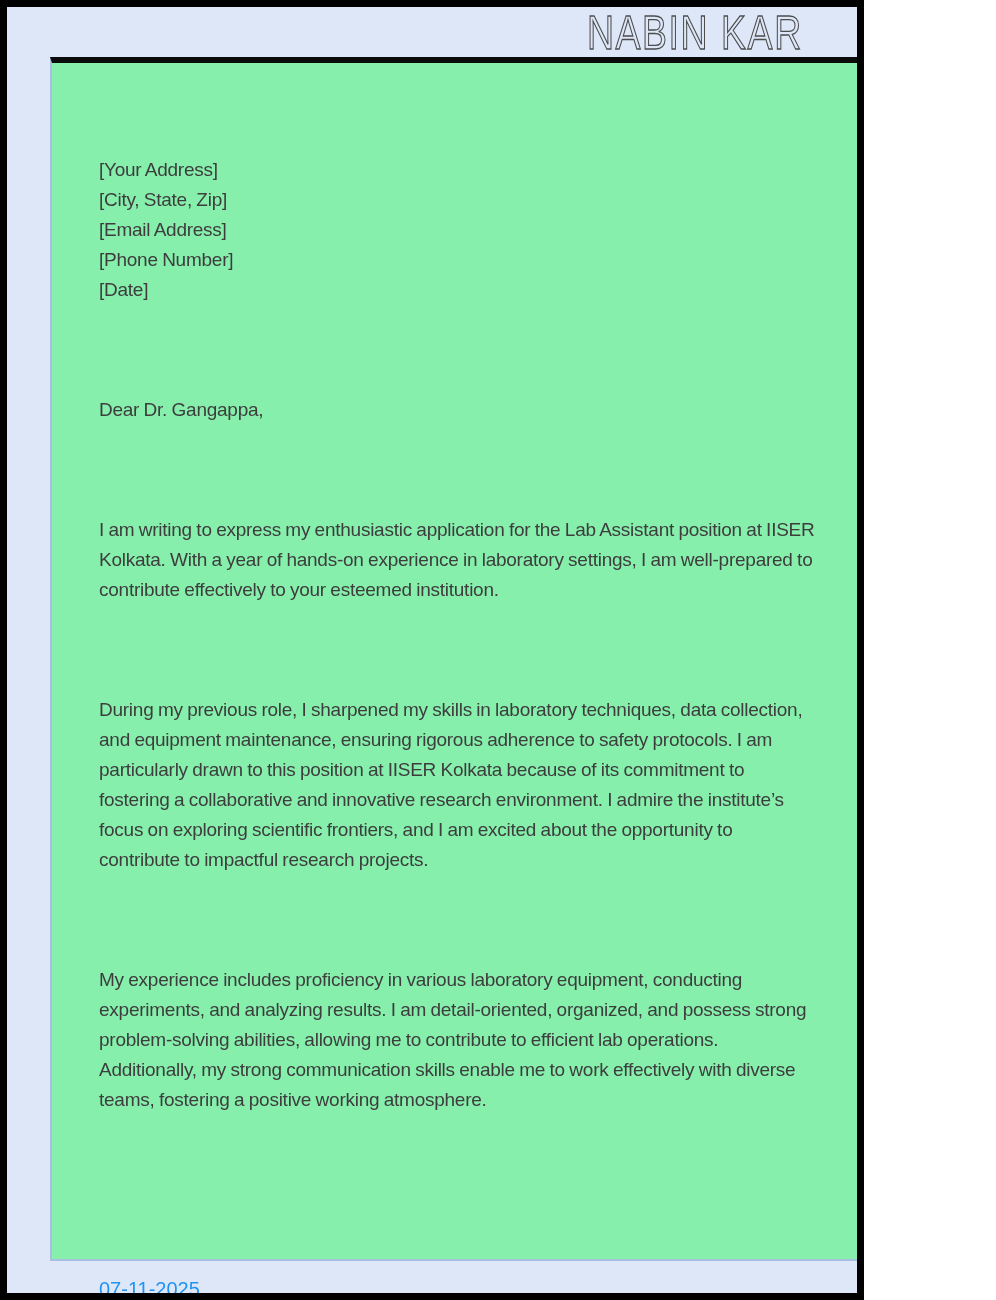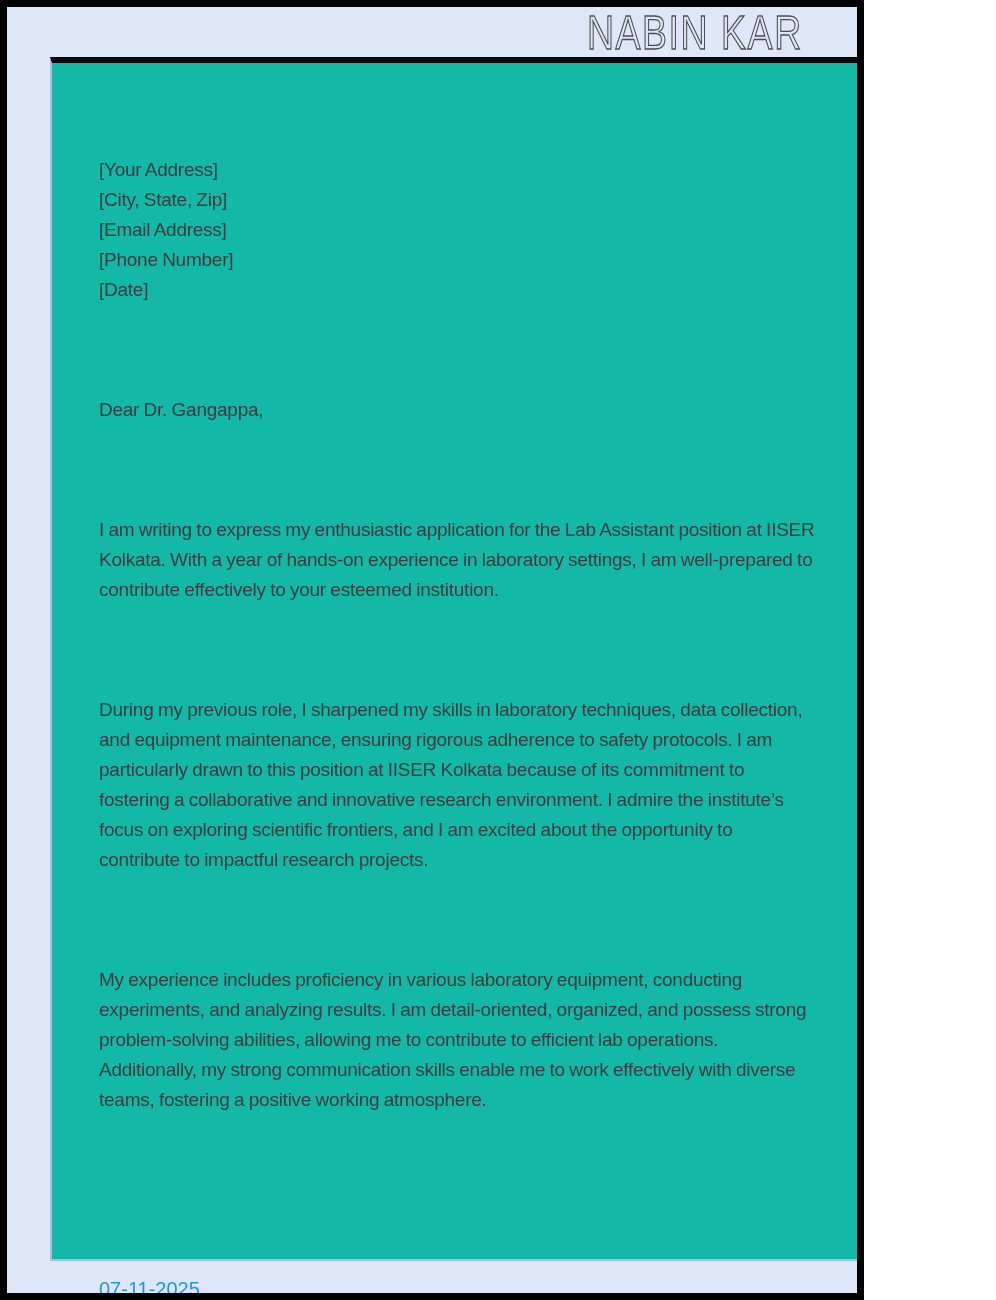--- a/index.html
+++ b/index.html
@@ -33,21 +33,21 @@
     .header-name { color: #555; }
   }
 
   .document {
     position: absolute;
     left: 43px;
     top: 50px;
     width: 897px;
     height: 1204px;
     box-sizing: border-box;
-    background: #14b8a6;
+    background: #86efac;
     border-top: 6px solid var(--document-top-bar, #0b0b0b);
     border-left: 2px solid var(--document-border, #a8bfe2);
     border-right: 2px solid var(--document-border, #a8bfe2);
     border-bottom: 2px solid var(--document-border, #a8bfe2);
   }
 
   .doc-content {
     padding: 32px 50px 0 47px;
     font-size: 19px;
     line-height: 30px;

